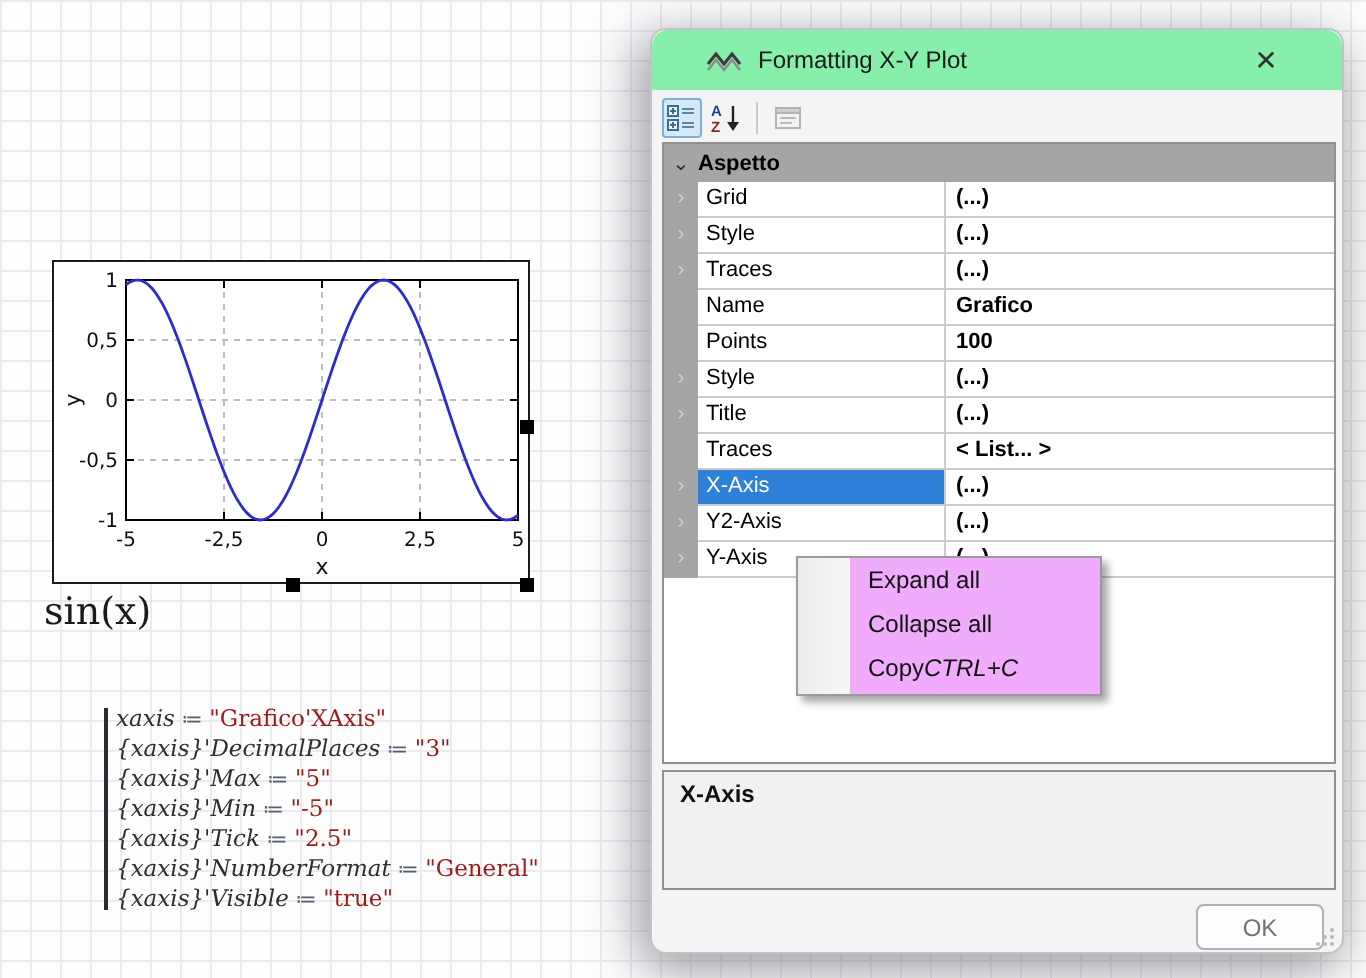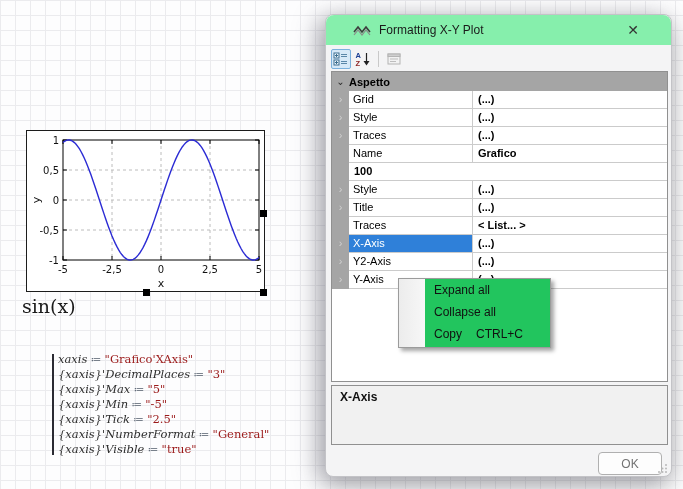--- a/index.html
+++ b/index.html
@@ -60,27 +60,27 @@
   .prow.selected .pname{background:#2f80d9;color:#fff;}
   
   .descr{position:absolute;left:5px;top:370px;width:337px;height:60px;background:#f1f1f1;
     border:1px solid #909090;box-sizing:border-box;padding:4px 8px;}
   .descr-title{font-size:12px;font-weight:bold;color:#111;}
   .ok-btn{position:absolute;left:272px;top:437px;width:64px;height:23px;background:#fdfdfd;
     border:1px solid #b0b0b0;border-radius:4px;font-size:12px;color:#737373;
     display:flex;align-items:center;justify-content:center;box-sizing:border-box;}
   .grip{position:absolute;right:3px;bottom:3px;width:10px;height:10px;}
   
-  .ctx-menu{position:absolute;left:398px;top:278px;width:153px;height:70px;background:#22c55e;
+  .ctx-menu{position:absolute;left:398px;top:278px;width:153px;height:70px;background:#f0abfc;
     border:1px solid #9b9b9b;box-shadow:3px 3px 4px rgba(0,0,0,.35);z-index:50;box-sizing:border-box;}
   .ctx-gutter{position:absolute;left:0;top:0;bottom:0;width:26px;
     background:linear-gradient(90deg,#ececec,#f7f7f7);}
   .ctx-item{position:relative;height:22px;line-height:22px;font-size:12px;color:#111;
     padding-left:35px;white-space:nowrap;}
-  .ctx-shortcut{margin-left:14px;}
+  .ctx-shortcut{margin-left:0;font-style:italic;}
 </style>
 </head>
 <body>
 
 <div class="plot-widget">
   <svg id="plot-svg" width="237" height="160" viewBox="0 0 237 160">
       <line x1="85" y1="9" x2="85" y2="129" stroke="#bcbcbc" stroke-dasharray="3 3"></line>
       <line x1="134" y1="9" x2="134" y2="129" stroke="#bcbcbc" stroke-dasharray="3 3"></line>
       <line x1="183" y1="9" x2="183" y2="129" stroke="#bcbcbc" stroke-dasharray="3 3"></line>
       <line x1="36" y1="39" x2="232" y2="39" stroke="#bcbcbc" stroke-dasharray="3 3"></line>
@@ -205,20 +205,21 @@
     <div class="pname">Traces</div>
     <div class="pval">(...)</div>
   </div>
         <div class="prow">
     <div class="gutter"></div>
     <div class="pname">Name</div>
     <div class="pval">Grafico</div>
   </div>
         <div class="prow">
     <div class="gutter"></div>
+    <div class="pname">Points</div>
     <div class="pval">100</div>
   </div>
         <div class="prow">
     <div class="gutter">›</div>
     <div class="pname">Style</div>
     <div class="pval">(...)</div>
   </div>
         <div class="prow">
     <div class="gutter">›</div>
     <div class="pname">Title</div>

